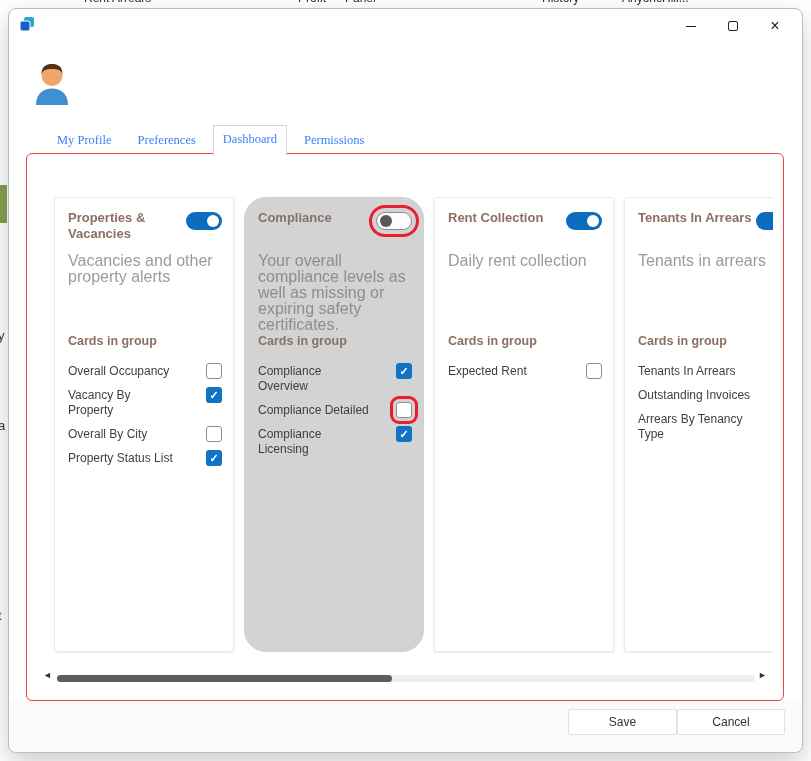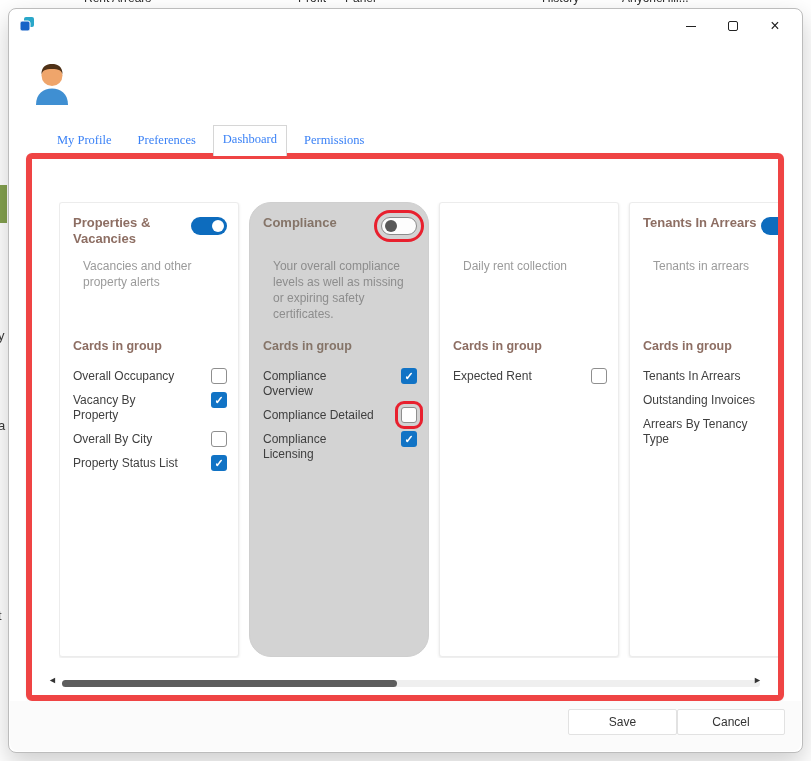--- a/index.html
+++ b/index.html
@@ -29,38 +29,38 @@
 
   .avatar { position:absolute; left:20px; top:50px; width:46px; height:46px; }
 
   
   .tabs { position:absolute; left:39px; top:119px; height:27px; display:flex; align-items:flex-end; z-index:5; }
   .tab { font-size:12.5px; color:#3b82f6; padding:6px 9px 7px 9px; margin-right:8px; background:transparent;font-family:Liberation Serif, serif; }
   .tab.active { background:#fff; border:1px solid #d6d6d6; border-bottom:0; padding-bottom:9px; position:relative; top:1px; }
 
   
   .panel { position:absolute; left:17px; top:144px; width:758px; height:548px; background:#fff;
-           border:6px solid #ef4444; border-radius:6px; box-shadow:0 1px 3px rgba(0,0,0,.05); }
+           border:1px solid #ef4444; border-radius:6px; box-shadow:0 1px 3px rgba(0,0,0,.05); }
   .cards-clip { position:absolute; left:27px; top:43px; width:719px; height:456px; overflow:hidden; }
   .card { position:absolute; top:0; width:180px; height:455px; background:#fff;
           border:1px solid #ececec; border-radius:3px; box-shadow:0 1px 3px rgba(0,0,0,.10); }
   .card.c0{left:0;} .card.c1{left:190px;} .card.c2{left:380px;} .card.c3{left:570px;}
   .card.disabled { background:#d3d3d3; border-color:#cfcfcf; box-shadow:none;border-radius:22px; }
 
   .card-head { position:absolute; left:13px; right:11px; top:12px; display:flex;
                justify-content:space-between; align-items:flex-start; }
   .card-title { font-size:13px; font-weight:700; color:#8d6e63; line-height:16px; max-width:126px; }
   .card.disabled .card-title { color:#857468; }
   .toggle { width:36px; height:18px; border-radius:9px; position:relative; flex:0 0 auto; margin-top:2px; }
   .toggle.on { background:#0d6cbe; }
   .toggle.on .knob { position:absolute; right:3px; top:3px; width:12px; height:12px; border-radius:50%; background:#fff; }
   .toggle.off { background:#fdfdfd; border:1px solid #8c8c8c; }
   .toggle.off .knob { position:absolute; left:3px; top:2px; width:12px; height:12px; border-radius:50%; background:#585858; }
 
-  .card-desc { position:absolute; left:23px; right:12px; top:55px; font-size:12px; color:#9b9b9b; line-height:16px; }
+  .card-desc { position:absolute; left:13px; right:12px; top:55px; font-size:16px; color:#9b9b9b; line-height:16px; }
   .card.disabled .card-desc { color:#8d8d8d; }
   .group-label { position:absolute; left:13px; top:136px; font-size:12.5px; font-weight:700; color:#8d6e63; }
   .card.disabled .group-label { color:#857468; }
 
   .items { position:absolute; left:13px; right:11px; top:166px; }
   .item-row { display:flex; justify-content:space-between; align-items:flex-start; margin-bottom:9px; min-height:15px;gap:27px; }
   .item-label { font-size:12px; color:#3f3f3f; line-height:15px; max-width:124px; }
   .checkbox { width:16px; height:16px; border-radius:3px; flex:0 0 auto; margin-top:-1px;
               display:flex; align-items:center; justify-content:center; font-size:11px; }
   .checkbox.unchecked { background:#fff; border:1px solid #8f8f8f; }
@@ -192,20 +192,26 @@
               <span class="checkbox unchecked red-box"></span>
             </div>
             <div class="item-row">
               <span class="item-label">Compliance Licensing</span>
               <span class="checkbox checked">✓</span>
             </div>
           </div>
         </div>
 
         <div class="card c2">
+          <div class="card-head">
+            <div class="card-title">Rent Collection</div>
+            <div class="toggle on">
+                <span class="knob"></span>
+              </div>
+          </div>
           <div class="card-desc">Daily rent collection</div>
           <div class="group-label">Cards in group</div>
           <div class="items">
             <div class="item-row">
               <span class="item-label">Expected Rent</span>
               <span class="checkbox unchecked"></span>
             </div>
           </div>
         </div>
 

